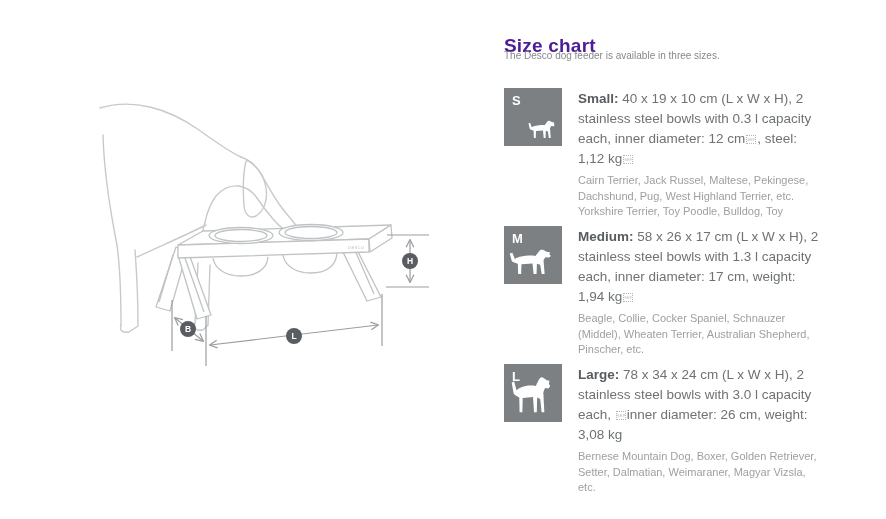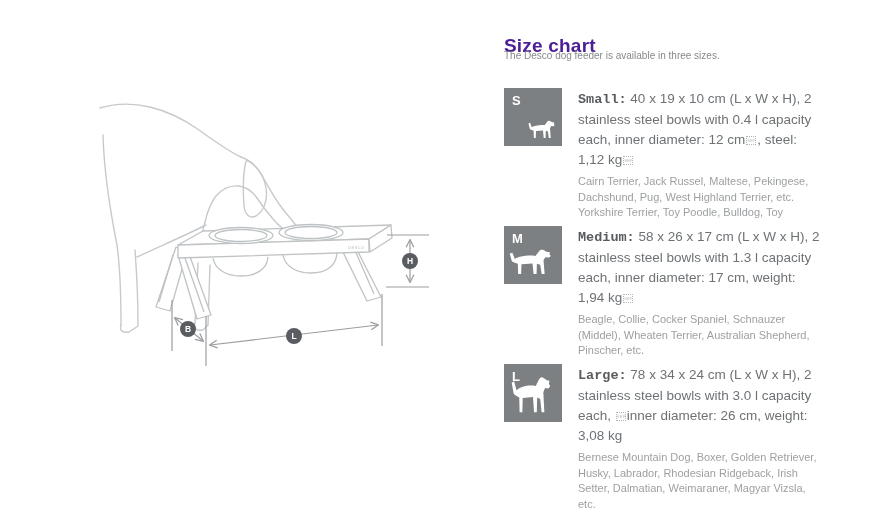--- a/index.html
+++ b/index.html
@@ -24,21 +24,21 @@
   .size-icon{width:58px;height:58px;background:#7d8082;position:relative;flex:0 0 auto;}
   .size-letter{position:absolute;left:8px;top:5px;color:#fff;font-size:13px;font-weight:bold;}
   .size-dog{position:absolute;}
   .dog-s{right:4px;bottom:5px;width:30px;height:21px;}
   .dog-m{left:5px;bottom:6px;width:47px;height:29px;}
   .dog-l{left:7px;bottom:4px;width:44px;height:42px;}
 
   .size-text{width:258px;}
   .spec{font-size:13.5px;line-height:20px;color:#6e7275;margin:1px 0 0 0;}
   .spec .line{display:block;}
-  .spec strong{font-weight:bold;color:#585c5f;font-family:Liberation Mono, monospace;}
+  .spec strong{font-weight:bold;color:#585c5f;}
   .breeds{font-size:11px;line-height:15.5px;color:#9da0a2;margin:4px 0 0 0;}
   .breeds span{display:block;}
 
   .sepbox{
     display:inline-block;width:10px;height:9px;box-sizing:border-box;
     border:1px dotted #b3b6b8;color:#b3b6b8;
     font-size:4px;line-height:7px;text-align:center;letter-spacing:.3px;
     vertical-align:-1px;margin:0 1px;overflow:hidden;
   }
 </style>
@@ -118,21 +118,21 @@
 <div class="size-row row-s">
   <div class="size-icon">
     <span class="size-letter">S</span>
     <svg class="size-dog dog-s" viewBox="0 0 64 44" fill="#ffffff">
         <use href="#dog-sil"></use>
       </svg>
   </div>
   <div class="size-text">
     <p class="spec">
       <span class="line"><strong>Small:</strong><span> 40 x 19 x 10 cm (L x W x H), 2</span></span>
-      <span class="line">stainless steel bowls with 0.4 l capacity</span>
+      <span class="line">stainless steel bowls with 0.3 l capacity</span>
       <span class="line"><span>each, inner diameter: 12 cm</span><span class="sepbox">SEP</span><span>, steel:</span></span>
       <span class="line"><span>1,12 kg</span><span class="sepbox">SEP</span></span>
     </p>
     <p class="breeds">
         <span>Cairn Terrier, Jack Russel, Maltese, Pekingese,</span>
         <span>Dachshund, Pug, West Highland Terrier, etc.</span>
         <span>Yorkshire Terrier, Toy Poodle, Bulldog, Toy</span>
       </p>
   </div>
 </div>
@@ -168,18 +168,17 @@
   </div>
   <div class="size-text">
     <p class="spec">
       <span class="line"><strong>Large:</strong><span> 78 x 34 x 24 cm (L x W x H), 2</span></span>
       <span class="line">stainless steel bowls with 3.0 l capacity</span>
       <span class="line"><span>each, </span><span class="sepbox">SEP</span><span>inner diameter: 26 cm, weight:</span></span>
       <span class="line">3,08 kg</span>
     </p>
     <p class="breeds">
         <span>Bernese Mountain Dog, Boxer, Golden Retriever,</span>
-        <span>Husky, Labrador, Rhodesian Ridgeback, Irish</span>
         <span>Setter, Dalmatian, Weimaraner, Magyar Vizsla,</span>
         <span>etc.</span>
       </p>
   </div>
 </div>
 
 </body></html>

